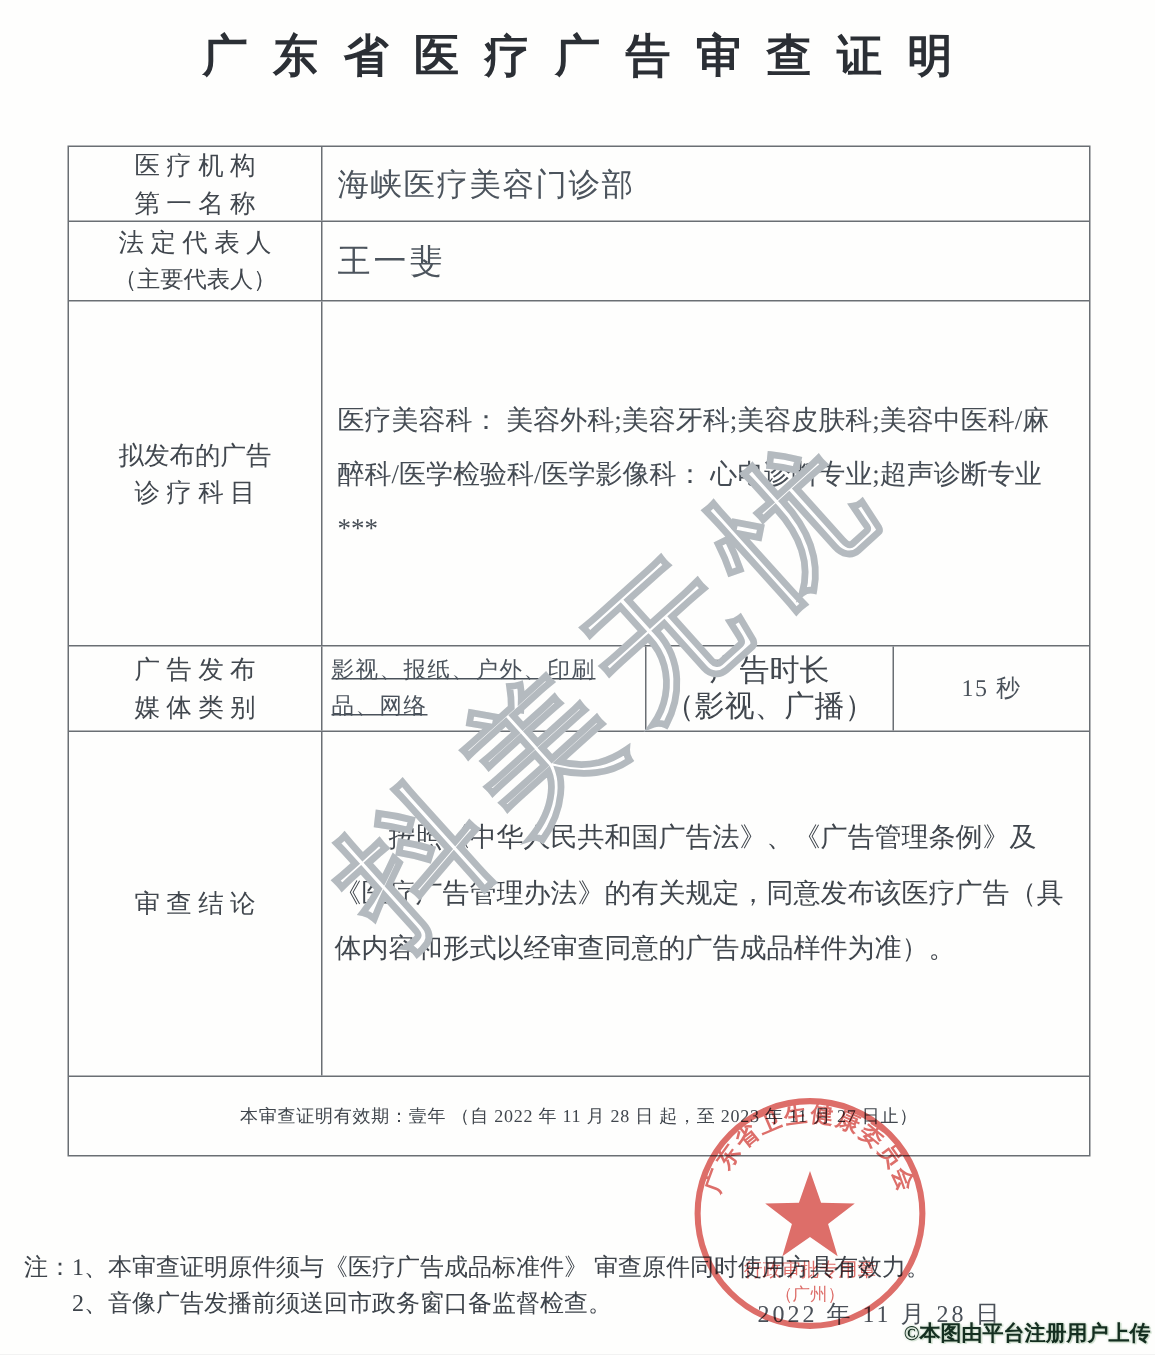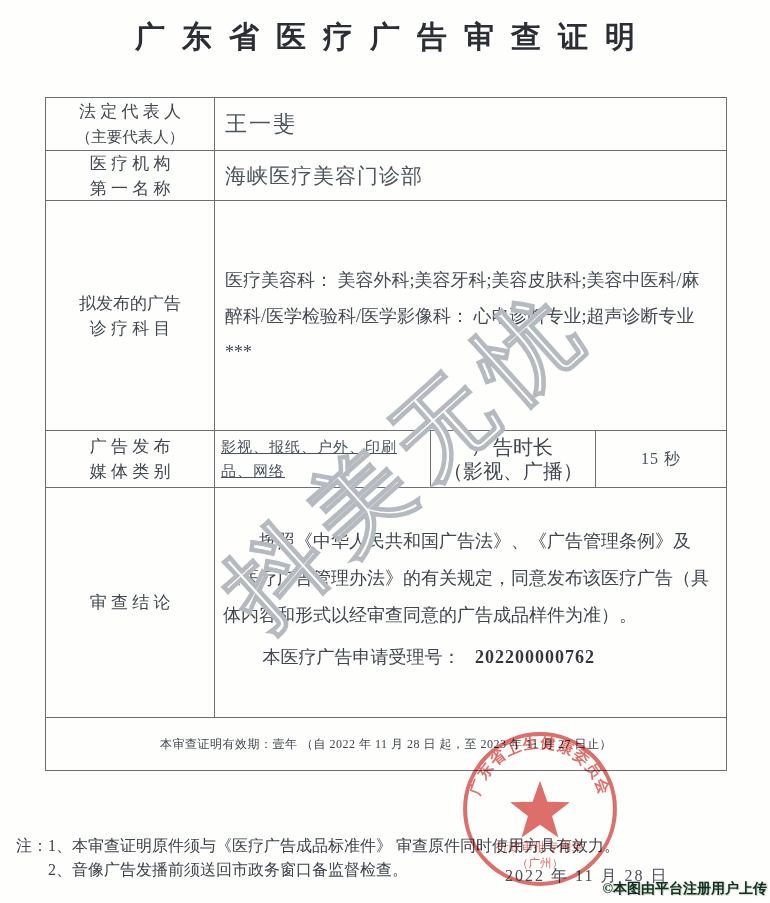--- a/index.html
+++ b/index.html
@@ -94,34 +94,34 @@
 </style>
 </head>
 <body>
 
 <div class="page">
 
   <h1 class="title">广东省医疗广告审查证明</h1>
 
   <div class="table">
 
+    <div class="row r1">
+      <div class="cell-label">
+        <div>医 疗 机 构</div>
+        <div>第 一 名 称</div>
+      </div>
+      <div class="cell-value v-name">海峡医疗美容门诊部</div>
+    </div>
+
     <div class="row r2">
       <div class="cell-label">
         <div>法 定 代 表 人</div>
         <div class="sub">（主要代表人）</div>
       </div>
       <div class="cell-value v-person">王一斐</div>
-    </div>
-
-    <div class="row r1">
-      <div class="cell-label">
-        <div>医 疗 机 构</div>
-        <div>第 一 名 称</div>
-      </div>
-      <div class="cell-value v-name">海峡医疗美容门诊部</div>
     </div>
 
     <div class="row r3">
       <div class="cell-label">
         <div>拟发布的广告</div>
         <div>诊 疗 科 目</div>
       </div>
       <div class="cell-value v-subjects">医疗美容科： 美容外科;美容牙科;美容皮肤科;美容中医科/麻醉科/医学检验科/医学影像科： 心电诊断专业;超声诊断专业***</div>
     </div>
 
@@ -137,23 +137,20 @@
       </div>
       <div class="cell-seconds">15 秒</div>
     </div>
 
     <div class="row r5">
       <div class="cell-label">
         <div>审 查 结 论</div>
       </div>
       <div class="cell-conclusion">
         <div class="conclusion-text">按照《中华人民共和国广告法》、《广告管理条例》及《医疗广告管理办法》的有关规定，同意发布该医疗广告（具体内容和形式以经审查同意的广告成品样件为准）。</div>
-        <div class="receipt-line">
-          <span>本医疗广告申请受理号：</span><span class="receipt-number">202200000762</span>
-        </div>
       </div>
     </div>
 
     <div class="row r6">
       <div class="cell-full">本审查证明有效期：壹年 （自 2022 年 11 月 28 日 起，至 2023 年 11 月 27 日止）</div>
     </div>
 
 
   </div>
 

